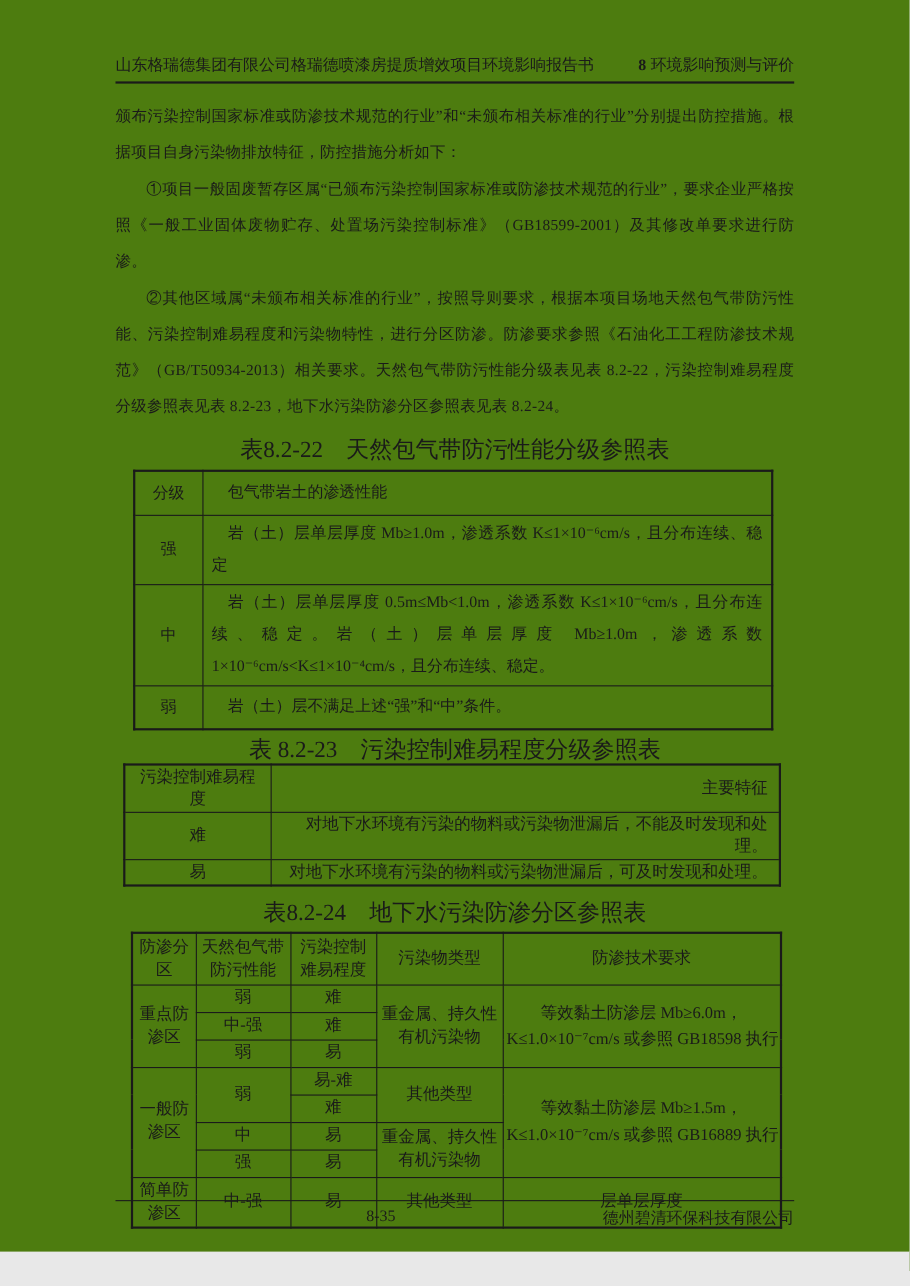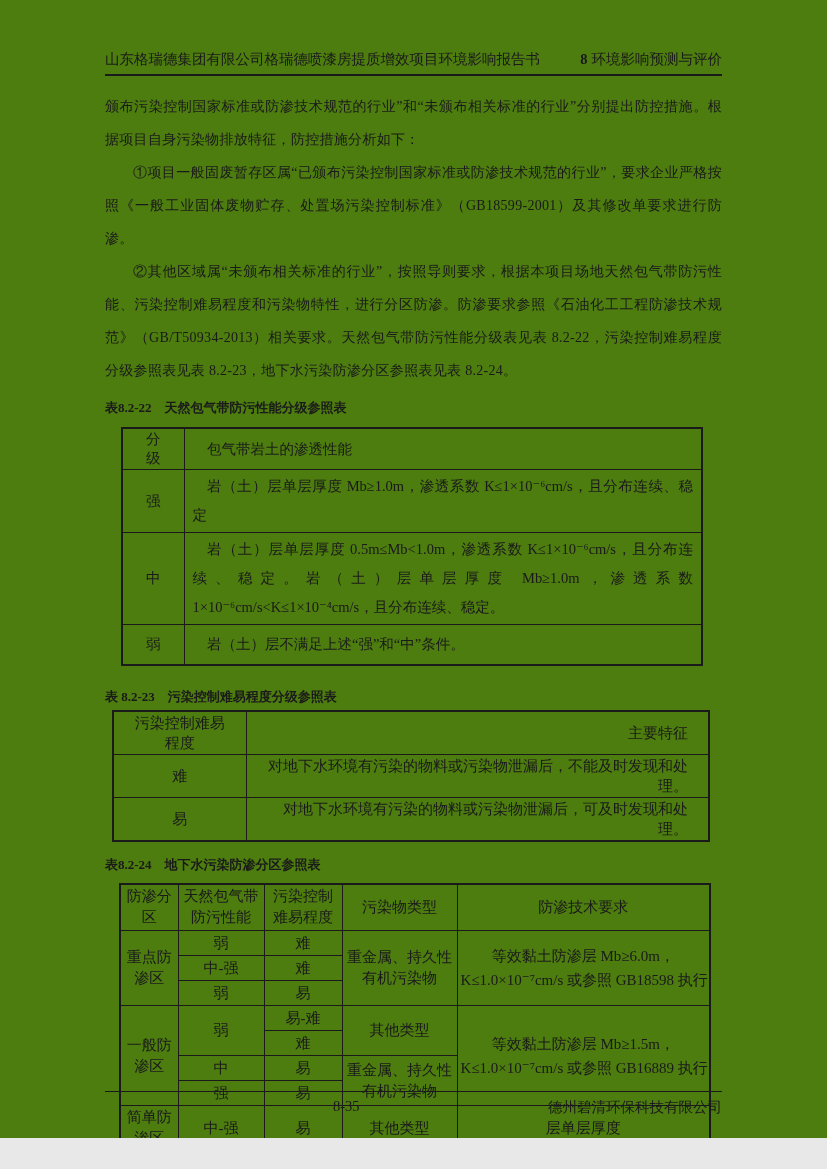--- a/index.html
+++ b/index.html
@@ -30,38 +30,39 @@
   .content p {
     margin: 0;
     font-size: 14px;
     line-height: 33px;
     text-align: justify;
     letter-spacing: 0.3px;
   }
   .content p.indent { text-indent: 2em; }
   
   .tbl-title {
-    font-weight: bold;
-    font-size: 13px;
+    text-align: center;
+    font-weight: normal;
+    font-size: 21px;
     line-height: 24px;
   }
   .tbl-title .t-name { margin-left: 1em; }
   .cap1 { margin-top: 9px; margin-bottom: 7px; }
-  .cap2 { margin-top: 19px; margin-bottom: 1px; }
+  .cap2 { margin-top: 5px; margin-bottom: 1px; }
   .cap3 { margin-top: 11px; margin-bottom: 6px; }
   
   table {
     border-collapse: collapse;
     table-layout: fixed;
     border: 2px solid #1a1a1a;
   }
   td, th {
     border: 1px solid #1a1a1a;
     font-weight: normal;
-    padding: 1px 20px;
+    padding: 1px 10px;
     overflow: hidden;
   }
   
   .t1 { width: 582px; margin-left: 16px; font-size: 14.5px; }
   .t1 .c1 { width: 62px; text-align: center; }
   .t1 .c2 { text-align: justify; padding: 2px 8px; text-indent: 1em; line-height: 29px; }
   .t1 tr.r-sm td { height: 40px; }
   .t1 tr.r-lg td { height: 92px; }
   
   .t2 { width: 598px; margin-left: 7px; font-size: 15px; }

